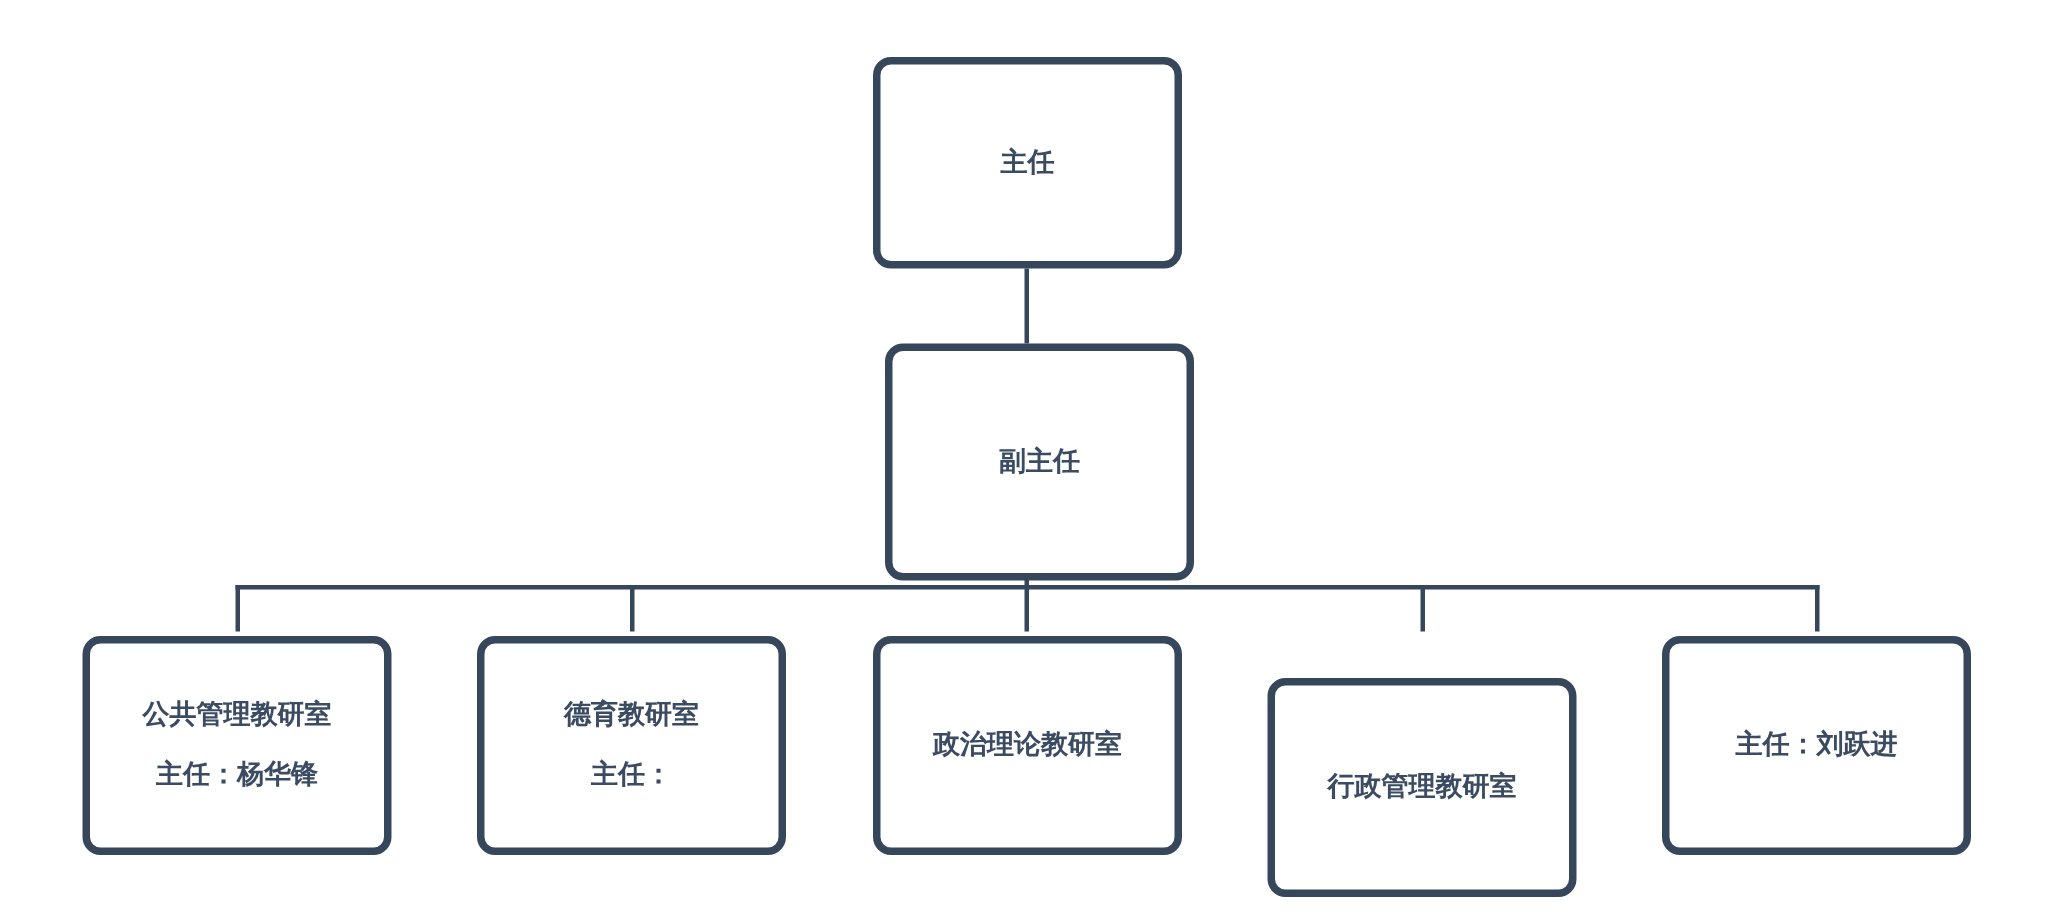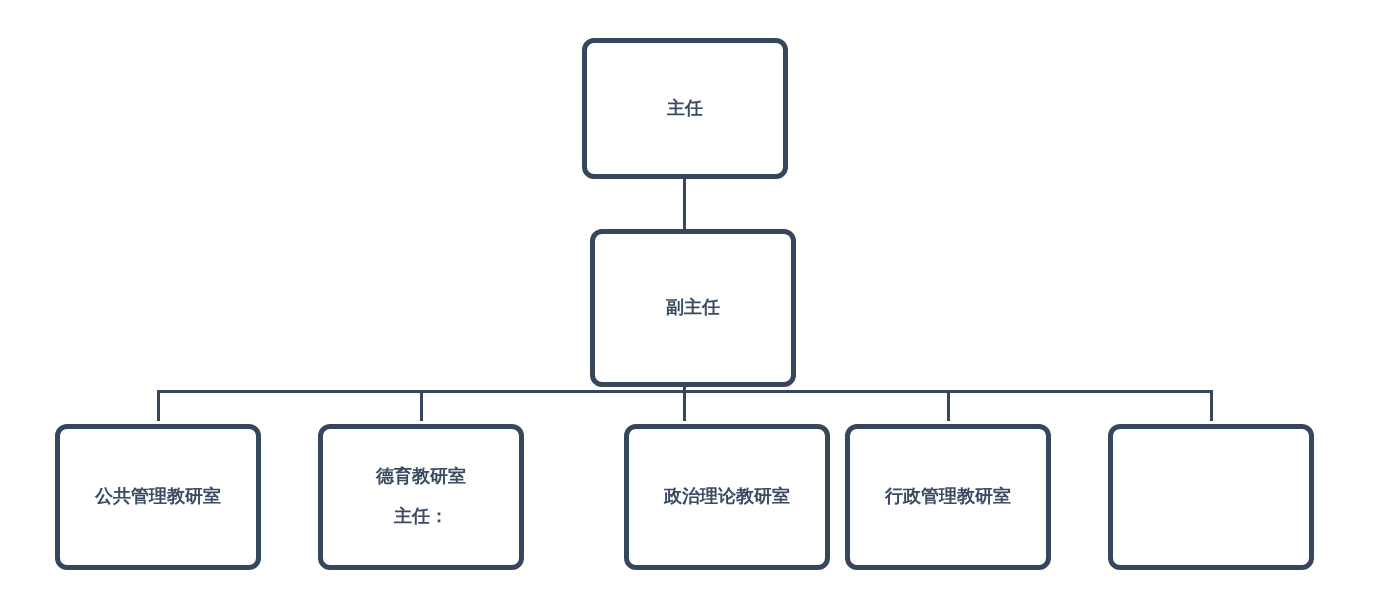--- a/index.html
+++ b/index.html
@@ -36,22 +36,22 @@
     font-weight: bold;
     text-align: center;
     white-space: nowrap;
     line-height: 1.1;
   }
   .node-top  { left: 582px; top: 38px;  height: 141px; }
   .node-mid  { left: 590px; top: 229px; height: 158px; }
   .node-dept { top: 424px;  height: 146px; gap: 20px; }
   .dept-1 { left: 55px; }
   .dept-2 { left: 318px; align-items: center; }
-  .dept-3 { left: 582px; margin-left: 42px; }
-  .dept-4 { left: 845px; }
+  .dept-3 { left: 582px; }
+  .dept-4 { left: 845px; margin-top: 28px; }
   .dept-5 { left: 1108px; }
   .vline, .hline {
     position: absolute;
     background: var(--line);
   }
   .vline { width: 3px; }
   .hline { height: 3px; }
   .conn-top-mid   { left: 683px; top: 179px; height: 50px; }
   .conn-mid-bus   { left: 683px; top: 366px; height: 55px; }
   .conn-bus       { left: 157px; top: 390px; width: 1056px; }
@@ -76,31 +76,33 @@
   <div class="node node-top">
     <div>主任</div>
   </div>
 
   <div class="node node-mid">
     <div>副主任</div>
   </div>
 
   <div class="node node-dept dept-1">
     <div>公共管理教研室</div>
+    <div>主任：杨华锋</div>
   </div>
 
   <div class="node node-dept dept-2">
     <div>德育教研室</div>
     <div>主任：</div>
   </div>
 
   <div class="node node-dept dept-3">
     <div>政治理论教研室</div>
   </div>
 
   <div class="node node-dept dept-4">
     <div>行政管理教研室</div>
   </div>
 
   <div class="node node-dept dept-5">
+    <div>主任：刘跃进</div>
   </div>
 
 </div>
 
 </body></html>

